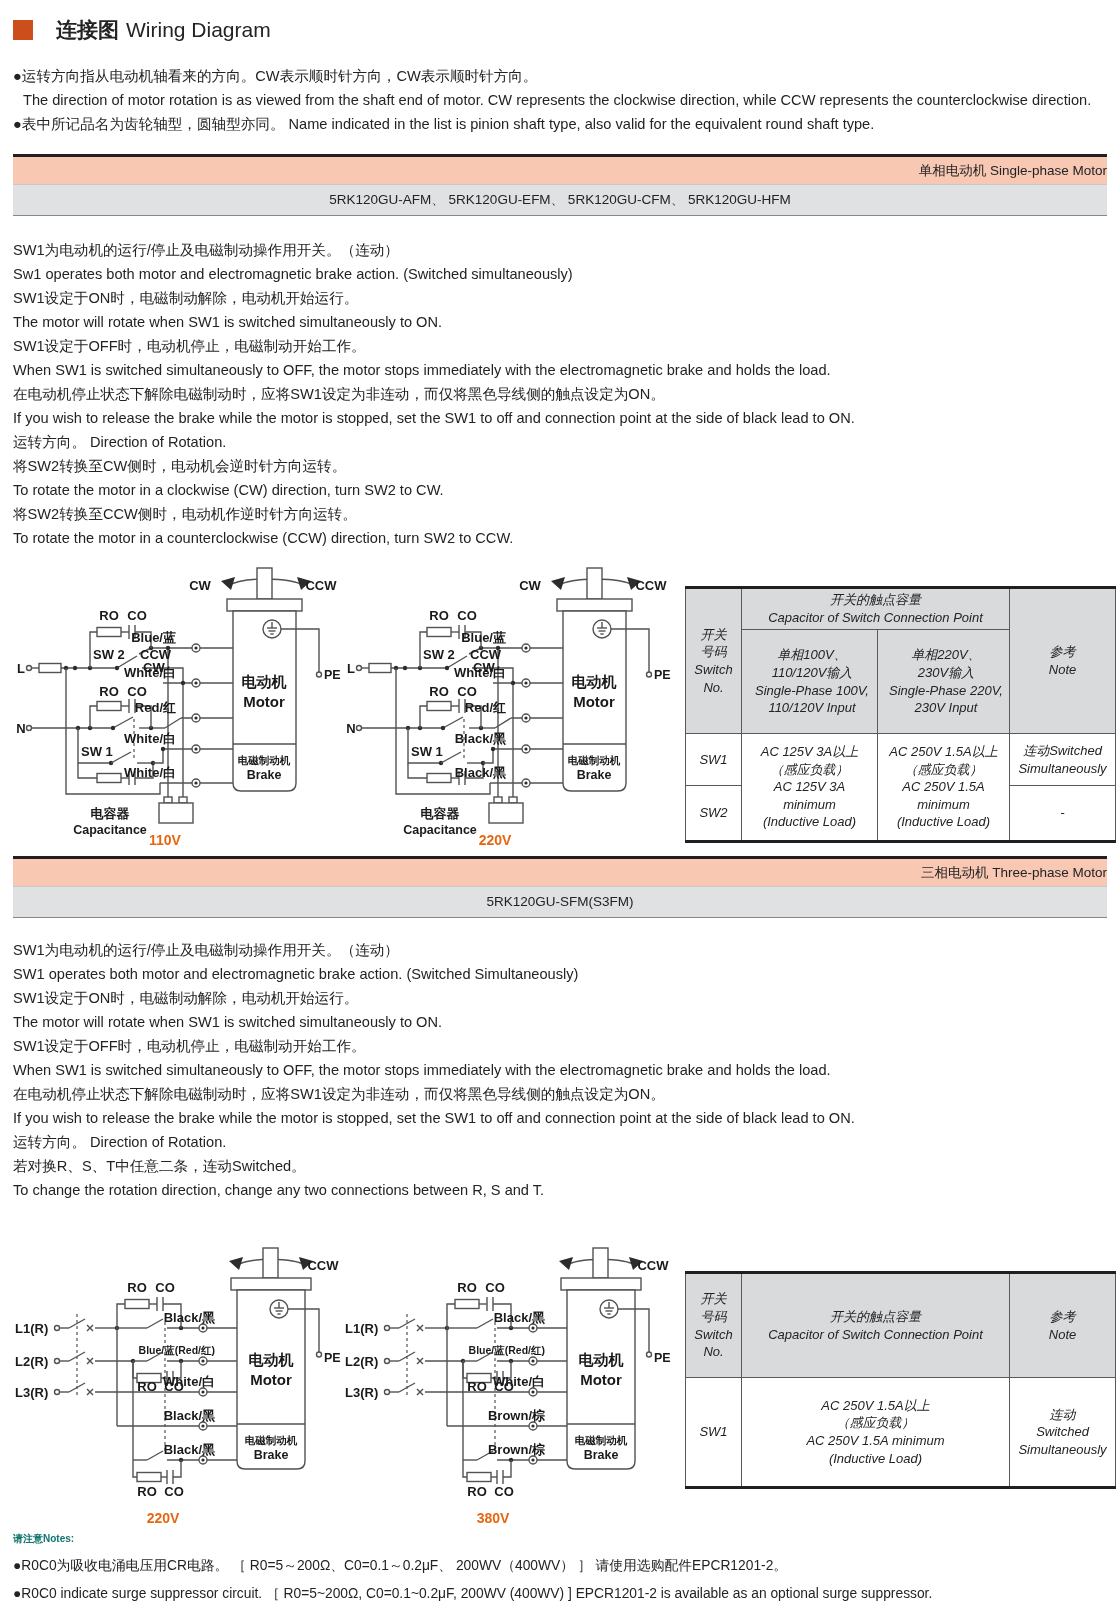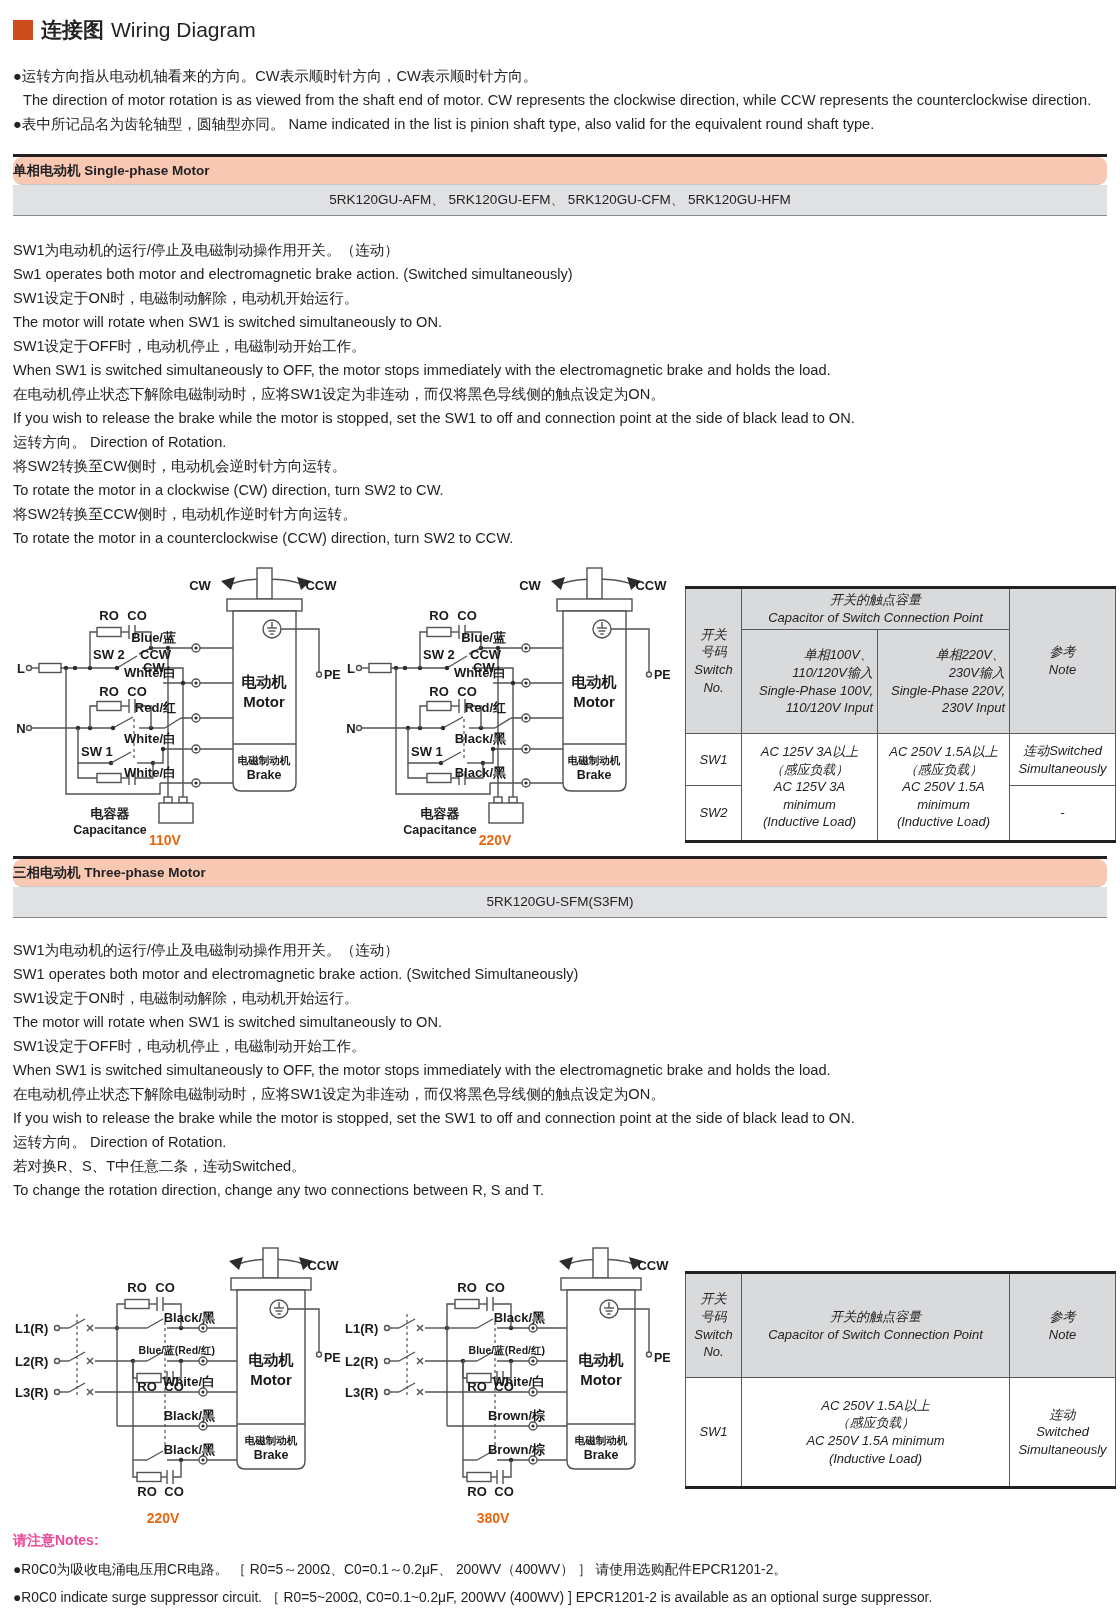--- a/index.html
+++ b/index.html
@@ -4,64 +4,64 @@
 <style>
   html,body{margin:0;padding:0;background:#fff;}
   body{
     width:1120px;
     font-family:"Liberation Sans","DejaVu Sans",sans-serif;
     color:#232325;
     box-sizing:border-box;
     padding:14px 13px 10px;
   }
   
-  .doc-header{display:flex;align-items:center;gap:8px;margin:2px 0 20px;}
+  .doc-header{display:flex;align-items:center;gap:23px;margin:2px 0 20px;}
   .sq{width:20px;height:20px;background:#cc4e1d;display:inline-block;}
   .doc-title{font-size:21px;margin:0;display:flex;align-items:baseline;gap:7px;}
   .doc-title .zh{font-weight:bold;}
   .doc-title .en{font-weight:normal;}
   
   .intro p{margin:0;font-size:14.6px;line-height:24px;}
   .intro .indent{padding-left:10px;}
   .intro{margin-bottom:18px;}
   
   .banner{border-top:3px solid #231f20;border-bottom:1px solid #87888a;}
-  .banner-top{background:#f8c8b3;height:27px;line-height:27px;text-align:left;
-      font-size:13.5px;font-weight:bold;border-bottom:1px solid #c7c8ca;border-radius:9px;}
+  .banner-top{background:#f8c8b3;height:27px;line-height:27px;text-align:right;
+      font-size:13.5px;font-weight:normal;border-bottom:1px solid #c7c8ca;}
   .banner-sub{background:#e0e1e3;height:30px;line-height:30px;text-align:center;font-size:13.5px;}
   
   .paras{margin-top:22px;}
   .paras p{margin:0;font-size:14.6px;line-height:24px;}
   
   .diagram-row{display:flex;align-items:flex-start;margin-top:6px;}
   .diagram-row svg{flex:0 0 auto;display:block;}
   
   table.spec{border-collapse:collapse;border-top:3px solid #231f20;border-bottom:3px solid #231f20;
       font-size:13px;table-layout:fixed;}
   table.spec td{border:1px solid #58595b;text-align:center;vertical-align:middle;
       padding:2px 4px;line-height:1.35;font-style:italic;}
   table.spec td.hd{background:#d9dadb;}
-  table.spec td.left{text-align:right;padding-left:9px;}
+  table.spec td.left{text-align:center;padding-left:9px;}
   .ml{white-space:pre-line;}
   #table1{width:430px;margin-left:12px;margin-top:30px;}
   #table2{width:430px;margin-left:12px;margin-top:37px;}
   
   .ln{stroke:#515254;stroke-width:1.4;fill:none;}
   .cmp{stroke:#515254;stroke-width:1.4;fill:#fff;}
   .dash{stroke:#515254;stroke-width:1.2;fill:none;stroke-dasharray:3,3;}
   .dot{fill:#2c2c2e;stroke:none;}
   .fil{fill:#2c2c2e;stroke:none;}
   .t13{font:bold 13px "Liberation Sans","DejaVu Sans",sans-serif;fill:#1a1a1c;}
   .t12{font:bold 12.5px "Liberation Sans","DejaVu Sans",sans-serif;fill:#1a1a1c;}
   .t11{font:bold 10.5px "Liberation Sans","DejaVu Sans",sans-serif;fill:#1a1a1c;}
   .t15{font:bold 15px "Liberation Sans","DejaVu Sans",sans-serif;fill:#1a1a1c;}
   .tor{font:bold 14px "Liberation Sans","DejaVu Sans",sans-serif;fill:#e66712;}
   
   .notes{margin-top:6px;}
-  .notes h3{margin:0 0 8px;font-size:14px;color:#ec4899;font-weight:bold;}
+  .notes h3{margin:0 0 8px;font-size:10px;color:#0f766e;font-weight:bold;}
   .notes p{margin:0 0 4px;font-size:13.8px;line-height:24px;}
 </style>
 </head>
 <body>
 
 <div class="doc-header">
   <span class="sq"></span>
   <h1 class="doc-title">
     <span class="zh">连接图</span>
     <span class="en">Wiring Diagram</span>

